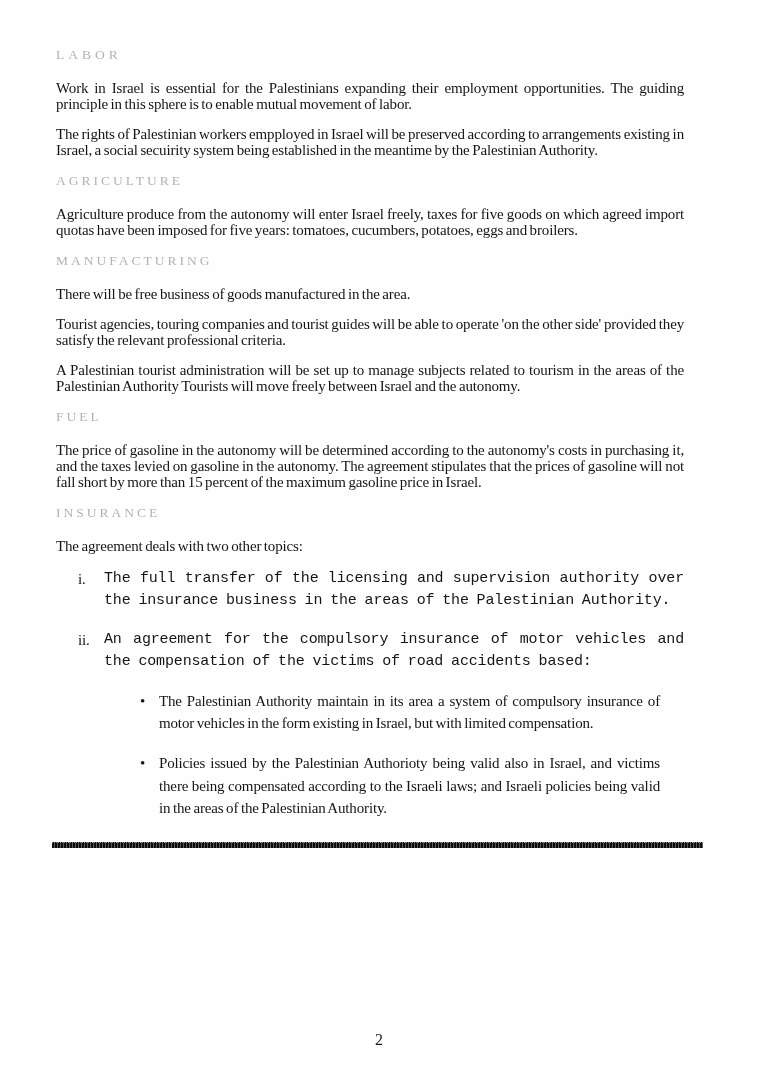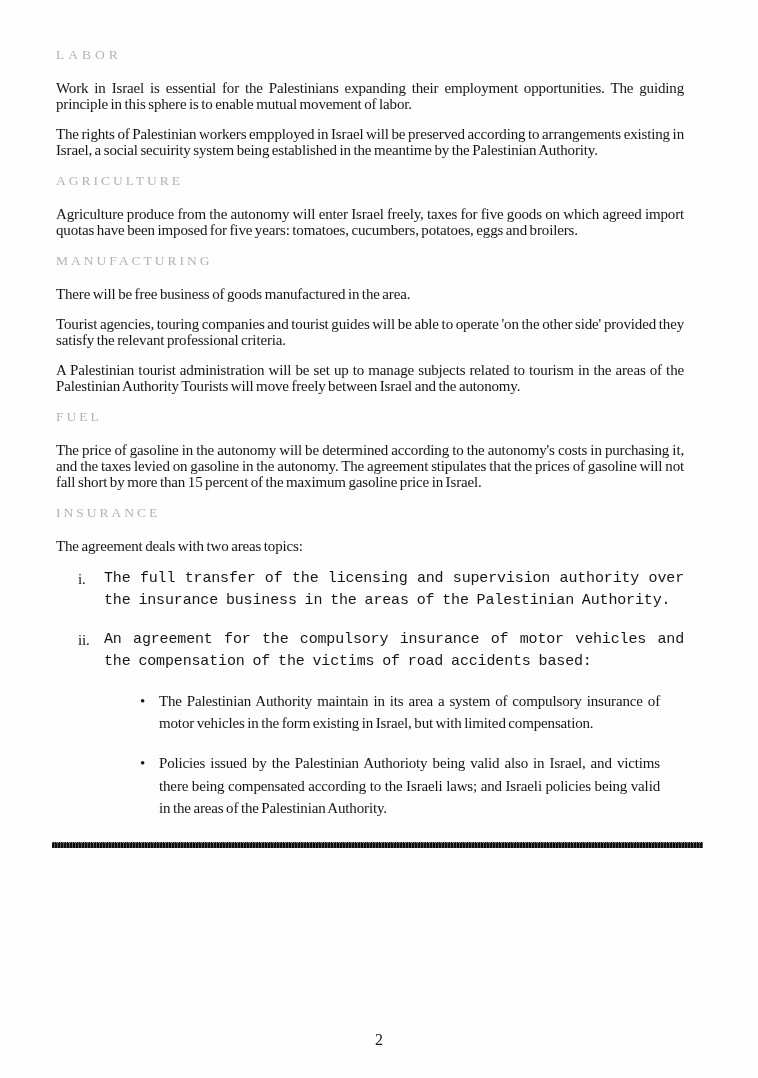--- a/index.html
+++ b/index.html
@@ -98,21 +98,21 @@
   <div class="stamp">MANUFACTURING</div>
   <p class="body">There will be free business of goods manufactured in the area.</p>
 
   <p class="body">Tourist agencies, touring companies and tourist guides will be able to operate 'on the other side' provided they satisfy the relevant professional criteria.</p>
   <p class="body">A Palestinian tourist administration will be set up to manage subjects related to tourism in the areas of the Palestinian Authority  Tourists will move freely between Israel and the autonomy.</p>
 
   <div class="stamp">FUEL</div>
   <p class="body">The price of gasoline in the autonomy will be determined according to the autonomy's costs in purchasing it, and the taxes levied on gasoline in the autonomy. The agreement stipulates that the prices of gasoline will not fall short by more than 15 percent of the maximum gasoline price in Israel.</p>
 
   <div class="stamp">INSURANCE</div>
-  <p class="body">The agreement deals with two areas topics:</p>
+  <p class="body">The agreement deals with two other topics:</p>
 
   <div class="roman-item">
     <span class="marker">i.</span>
     <span class="itext">The full transfer of the licensing and supervision authority over the insurance business in the areas of the Palestinian Authority.</span>
   </div>
 
   <div class="roman-item">
     <span class="marker">ii.</span>
     <span class="itext">An agreement for the compulsory insurance of motor vehicles and the compensation of the victims of road accidents based:</span>
   </div>

